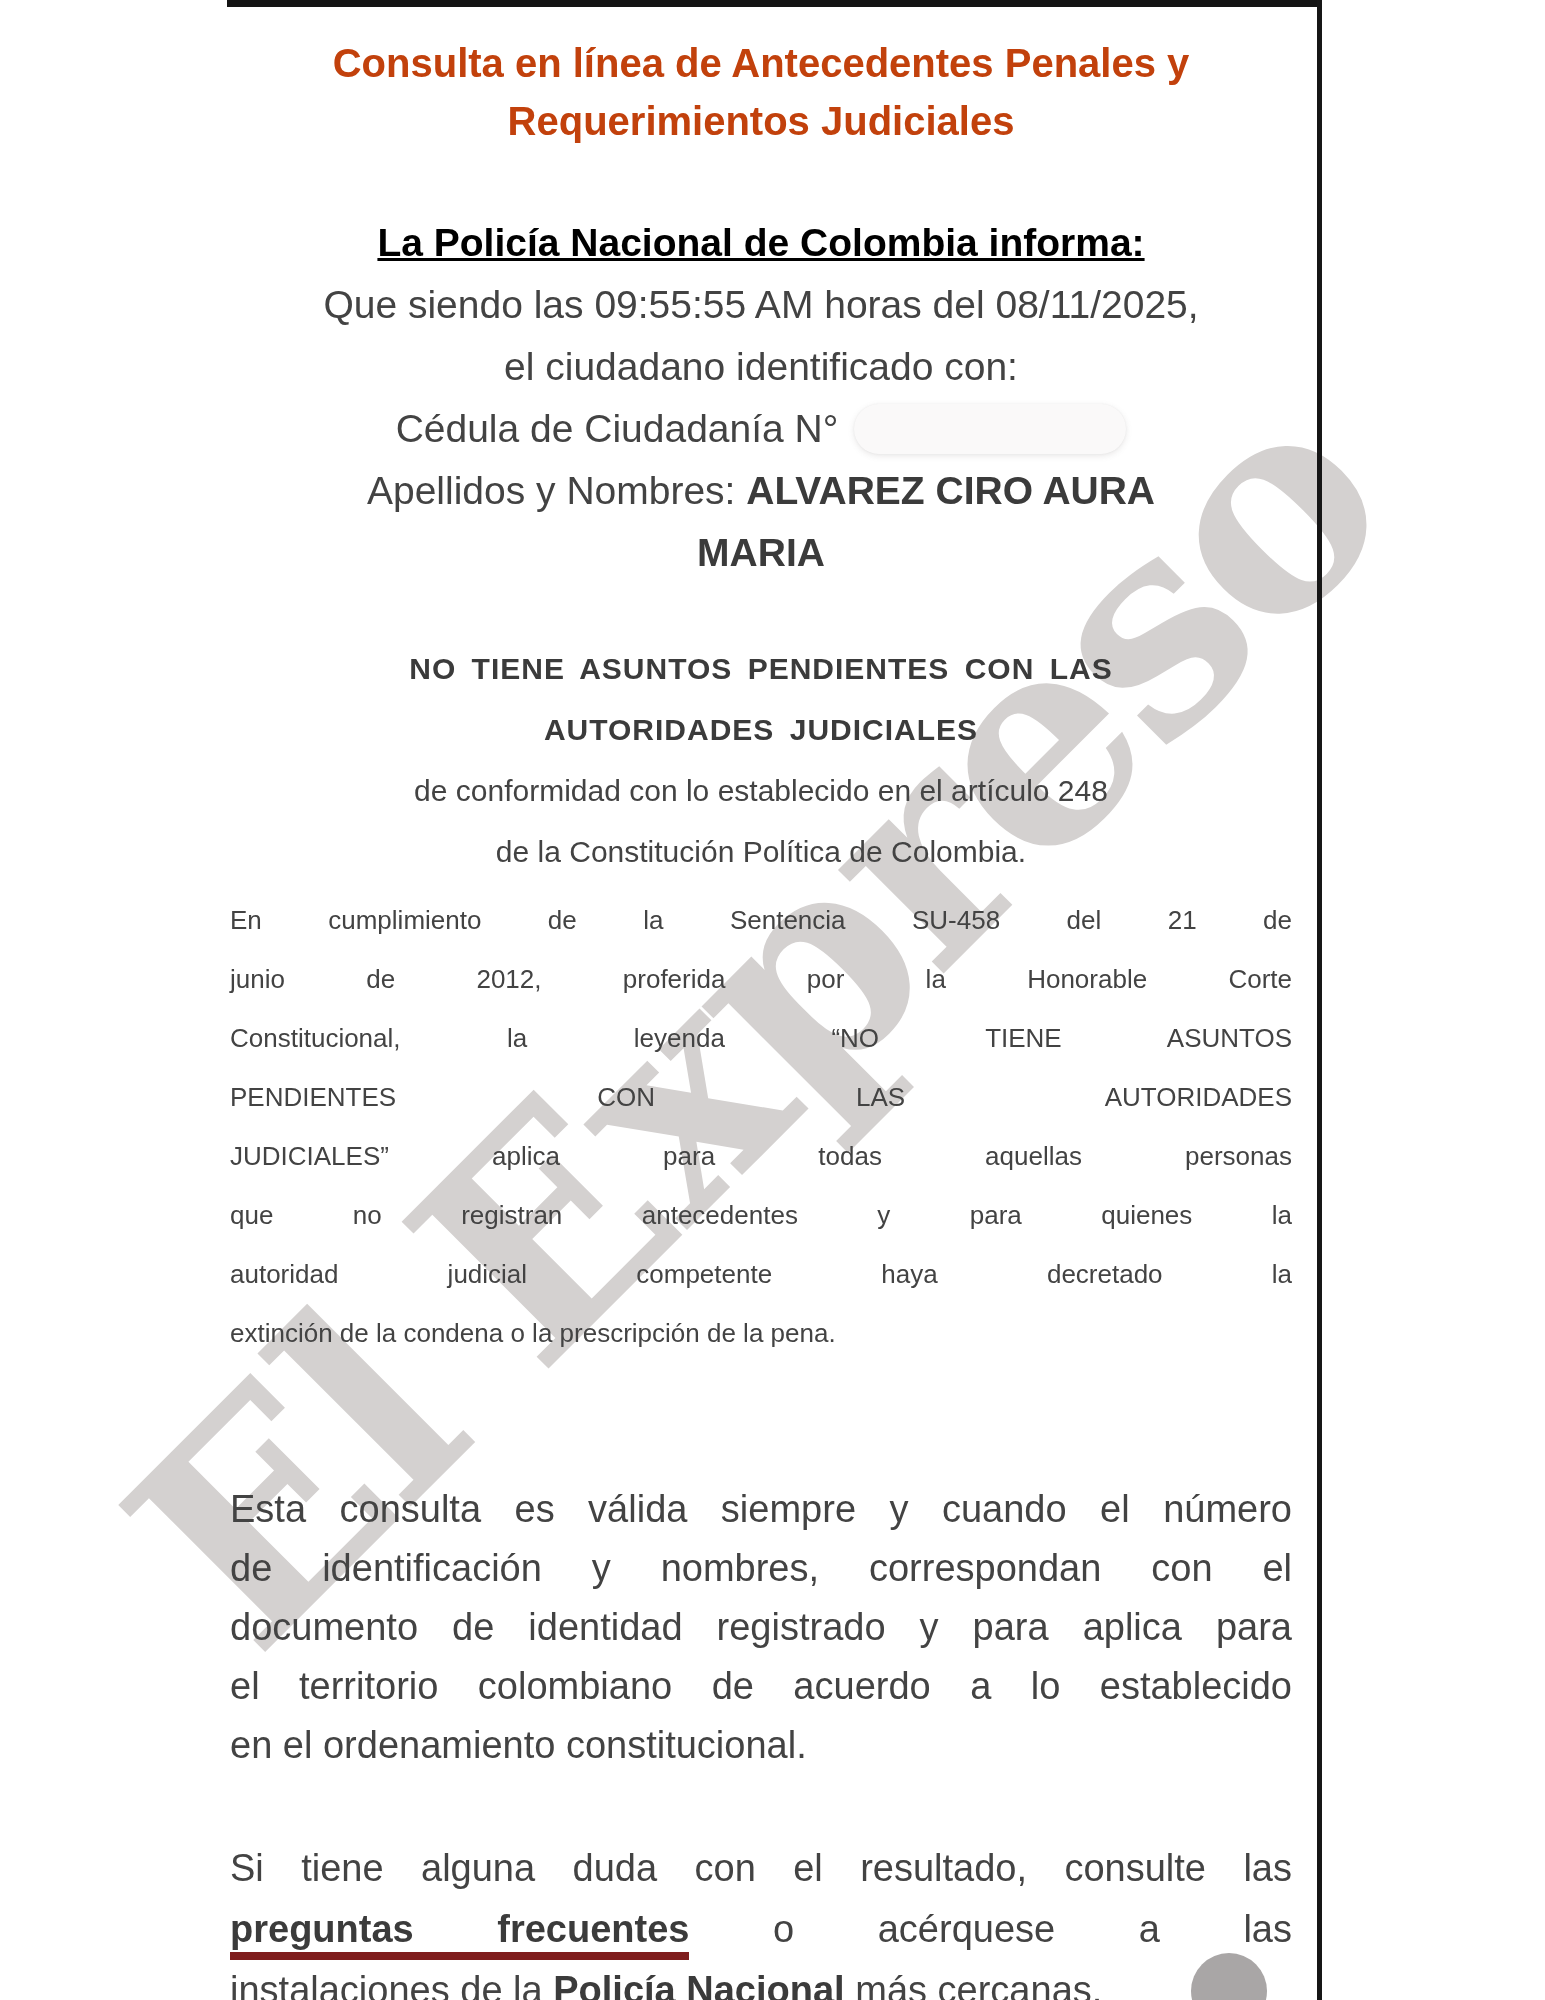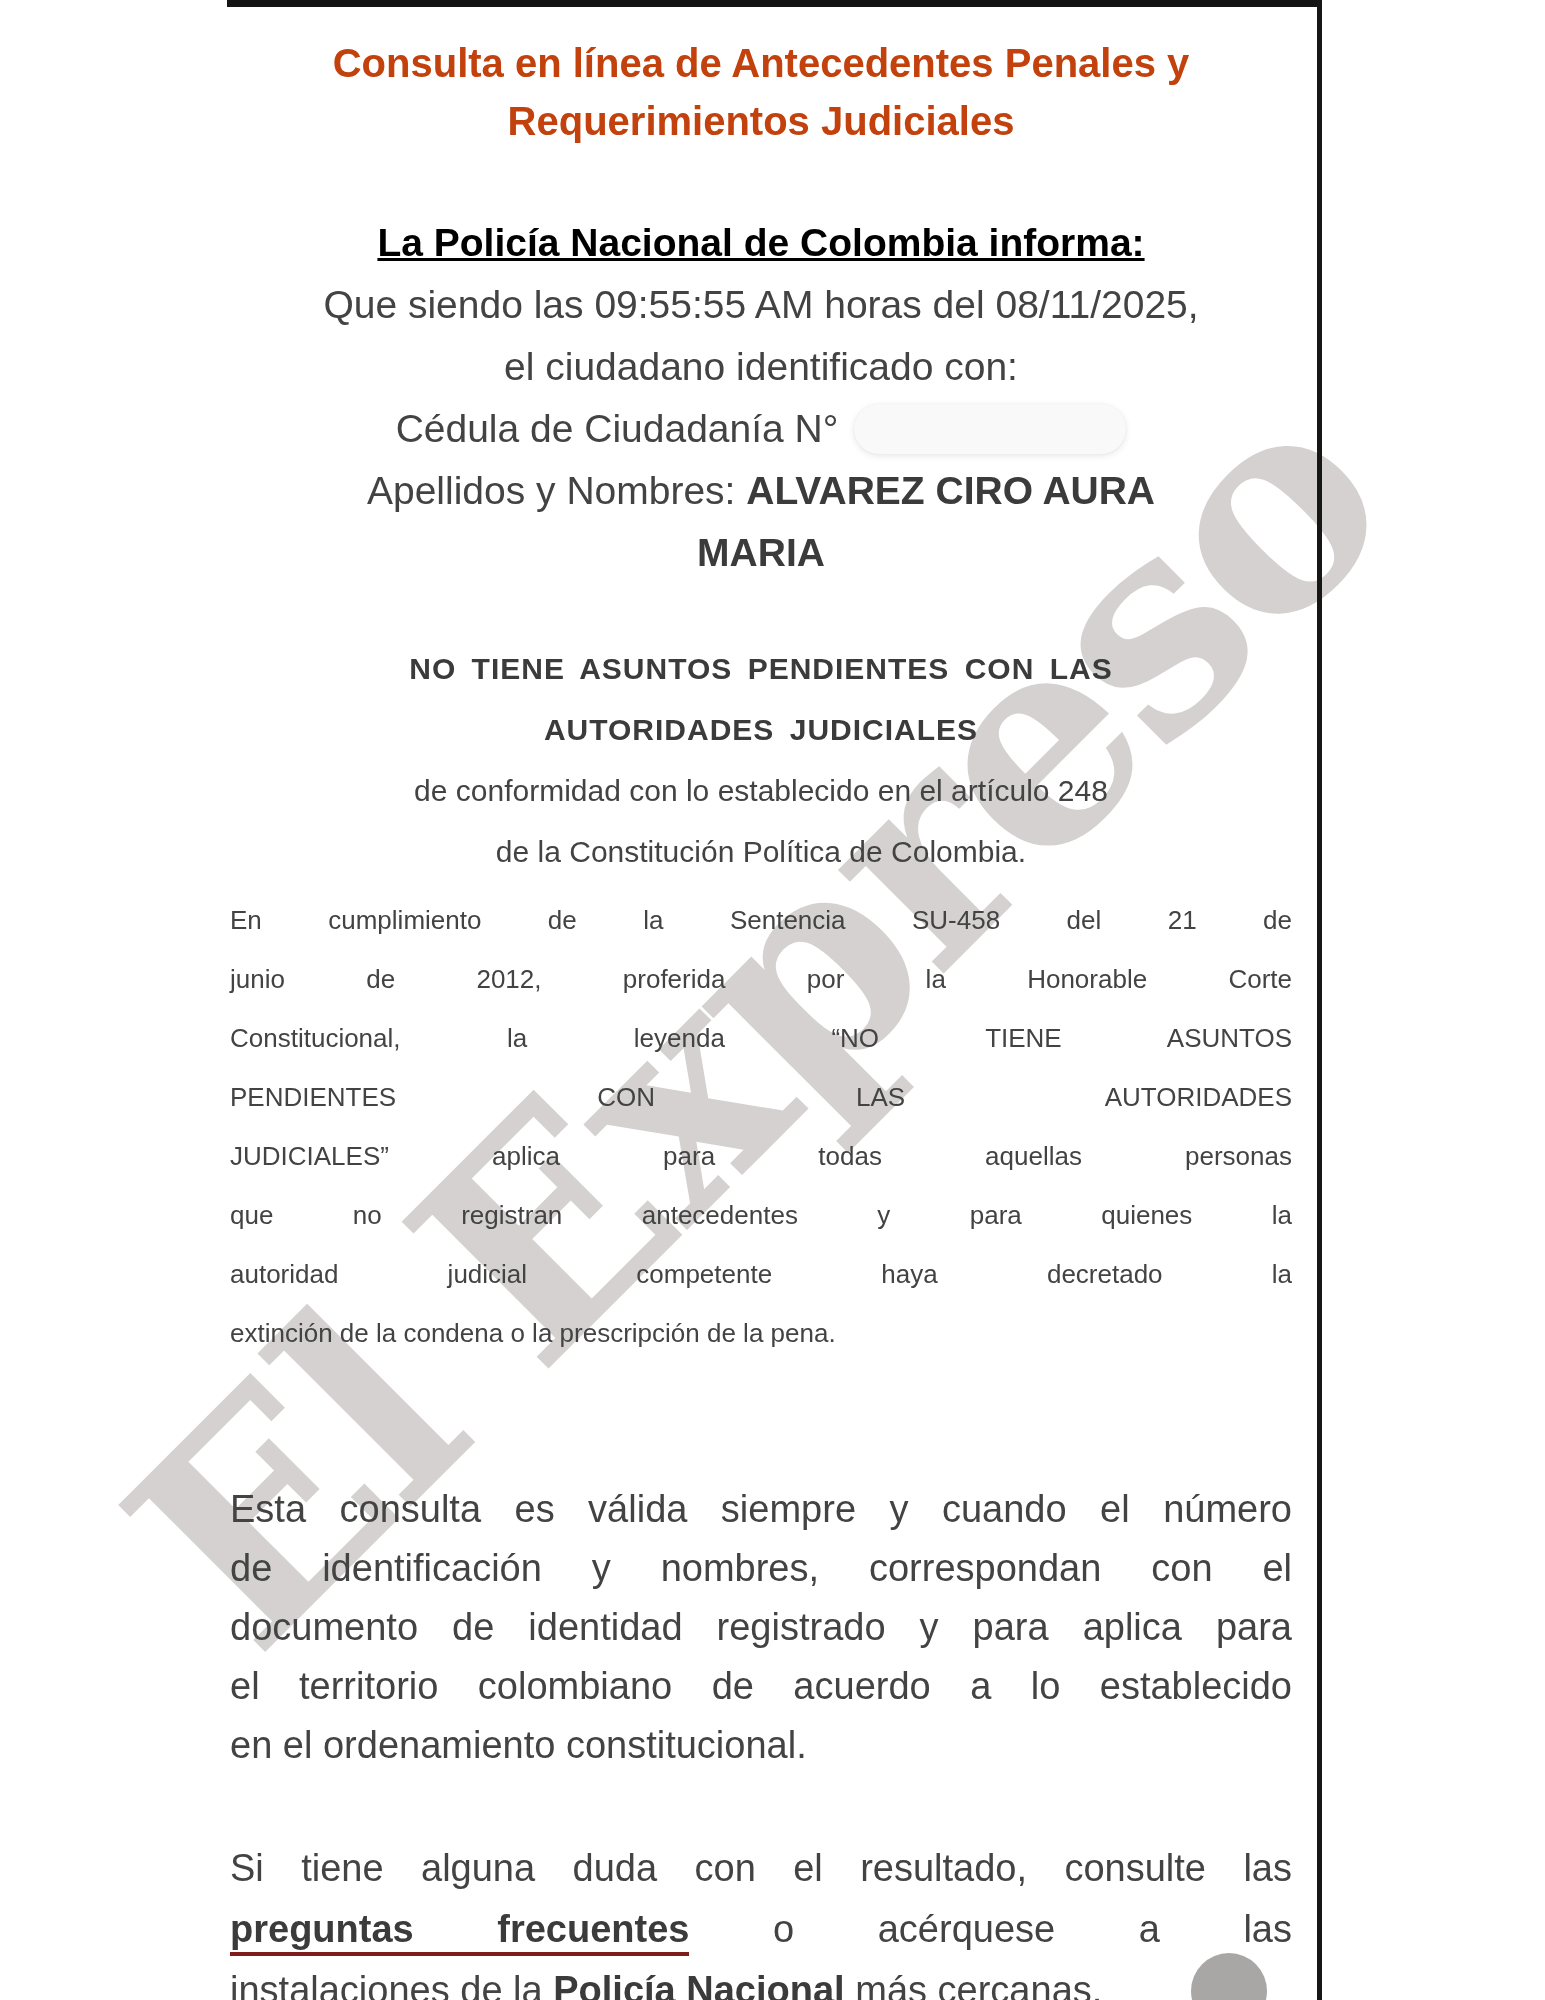--- a/index.html
+++ b/index.html
@@ -33,21 +33,21 @@
   .status { top:638px; line-height:61px; font-size:30px; }
   .status .h { font-weight:bold; color:#3b3b3b; letter-spacing:1px; word-spacing:6px; }
   .para1  { top:891px;  line-height:59px; font-size:26px; }
   .para2  { top:1480px; line-height:59px; font-size:38px; }
   .para3  { top:1838px; line-height:61px; font-size:38px; }
   .redacted {
     display:inline-block; width:272px; height:50px; margin-left:16px;
     vertical-align:-12px; border-radius:26px; background:#faf9f9;
     box-shadow:0 2px 6px rgba(120,115,115,0.16), 0 0 2px rgba(120,115,115,0.10);
   }
-  .link { font-weight:bold; color:#3b3b3b; border-bottom:4px solid #7f1d1d; padding-bottom:2px; }
+  .link { font-weight:bold; color:#3b3b3b; border-bottom:8px solid #7f1d1d; padding-bottom:2px; }
   .ul   { border-bottom:4px solid #4a4a4a; padding-bottom:2px; }
   
   .circle {
     position:absolute; left:1191px; top:1953px; width:76px; height:76px;
     border-radius:50%; background:#a9a6a6; z-index:2;
   }
   .circle .dot {
     position:absolute; left:28px; top:50px; width:20px; height:20px;
     background:#ffffff; border-radius:4px; transform:rotate(45deg);
   }

